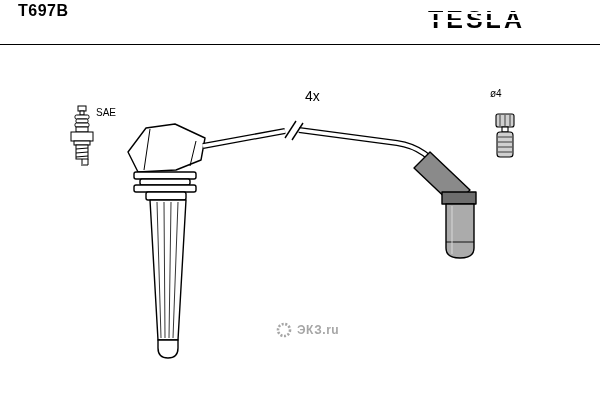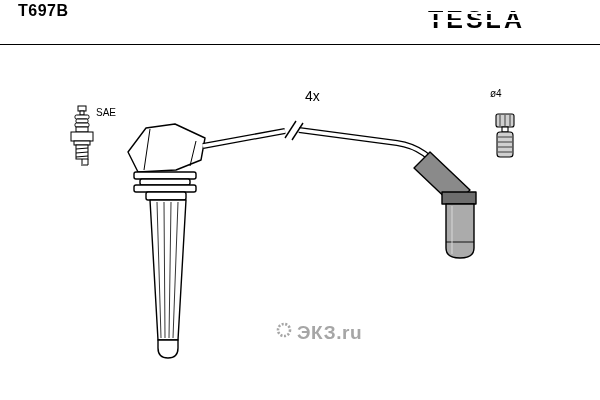--- a/index.html
+++ b/index.html
@@ -27,22 +27,22 @@
     background:repeating-linear-gradient(to bottom, transparent 0 6px, #ffffff 6px 8px);
     pointer-events:none;
   }
   .divider{
     position:absolute;left:0;top:44px;width:600px;height:1px;background:#000;
   }
   .diag-label{position:absolute;font-size:10px;}
   .qty-label{position:absolute;left:286px;top:88px;font-size:14px;margin-left:19px;}
   svg{position:absolute;left:0;top:0;}
   .watermark{
-    position:absolute;left:276px;top:322px;display:flex;align-items:flex-start;gap:5px;
-    color:#a6a6a6;font-size:19px;font-weight:600;letter-spacing:.5px;
+    position:absolute;left:276px;top:322px;display:flex;align-items:center;gap:5px;
+    color:#a6a6a6;font-size:12px;font-weight:600;letter-spacing:.5px;
   }
 </style>
 </head>
 <body>
 
 <div id="page">
 
   <div class="part-number">T697B</div>
 
   <div class="tesla-logo">

